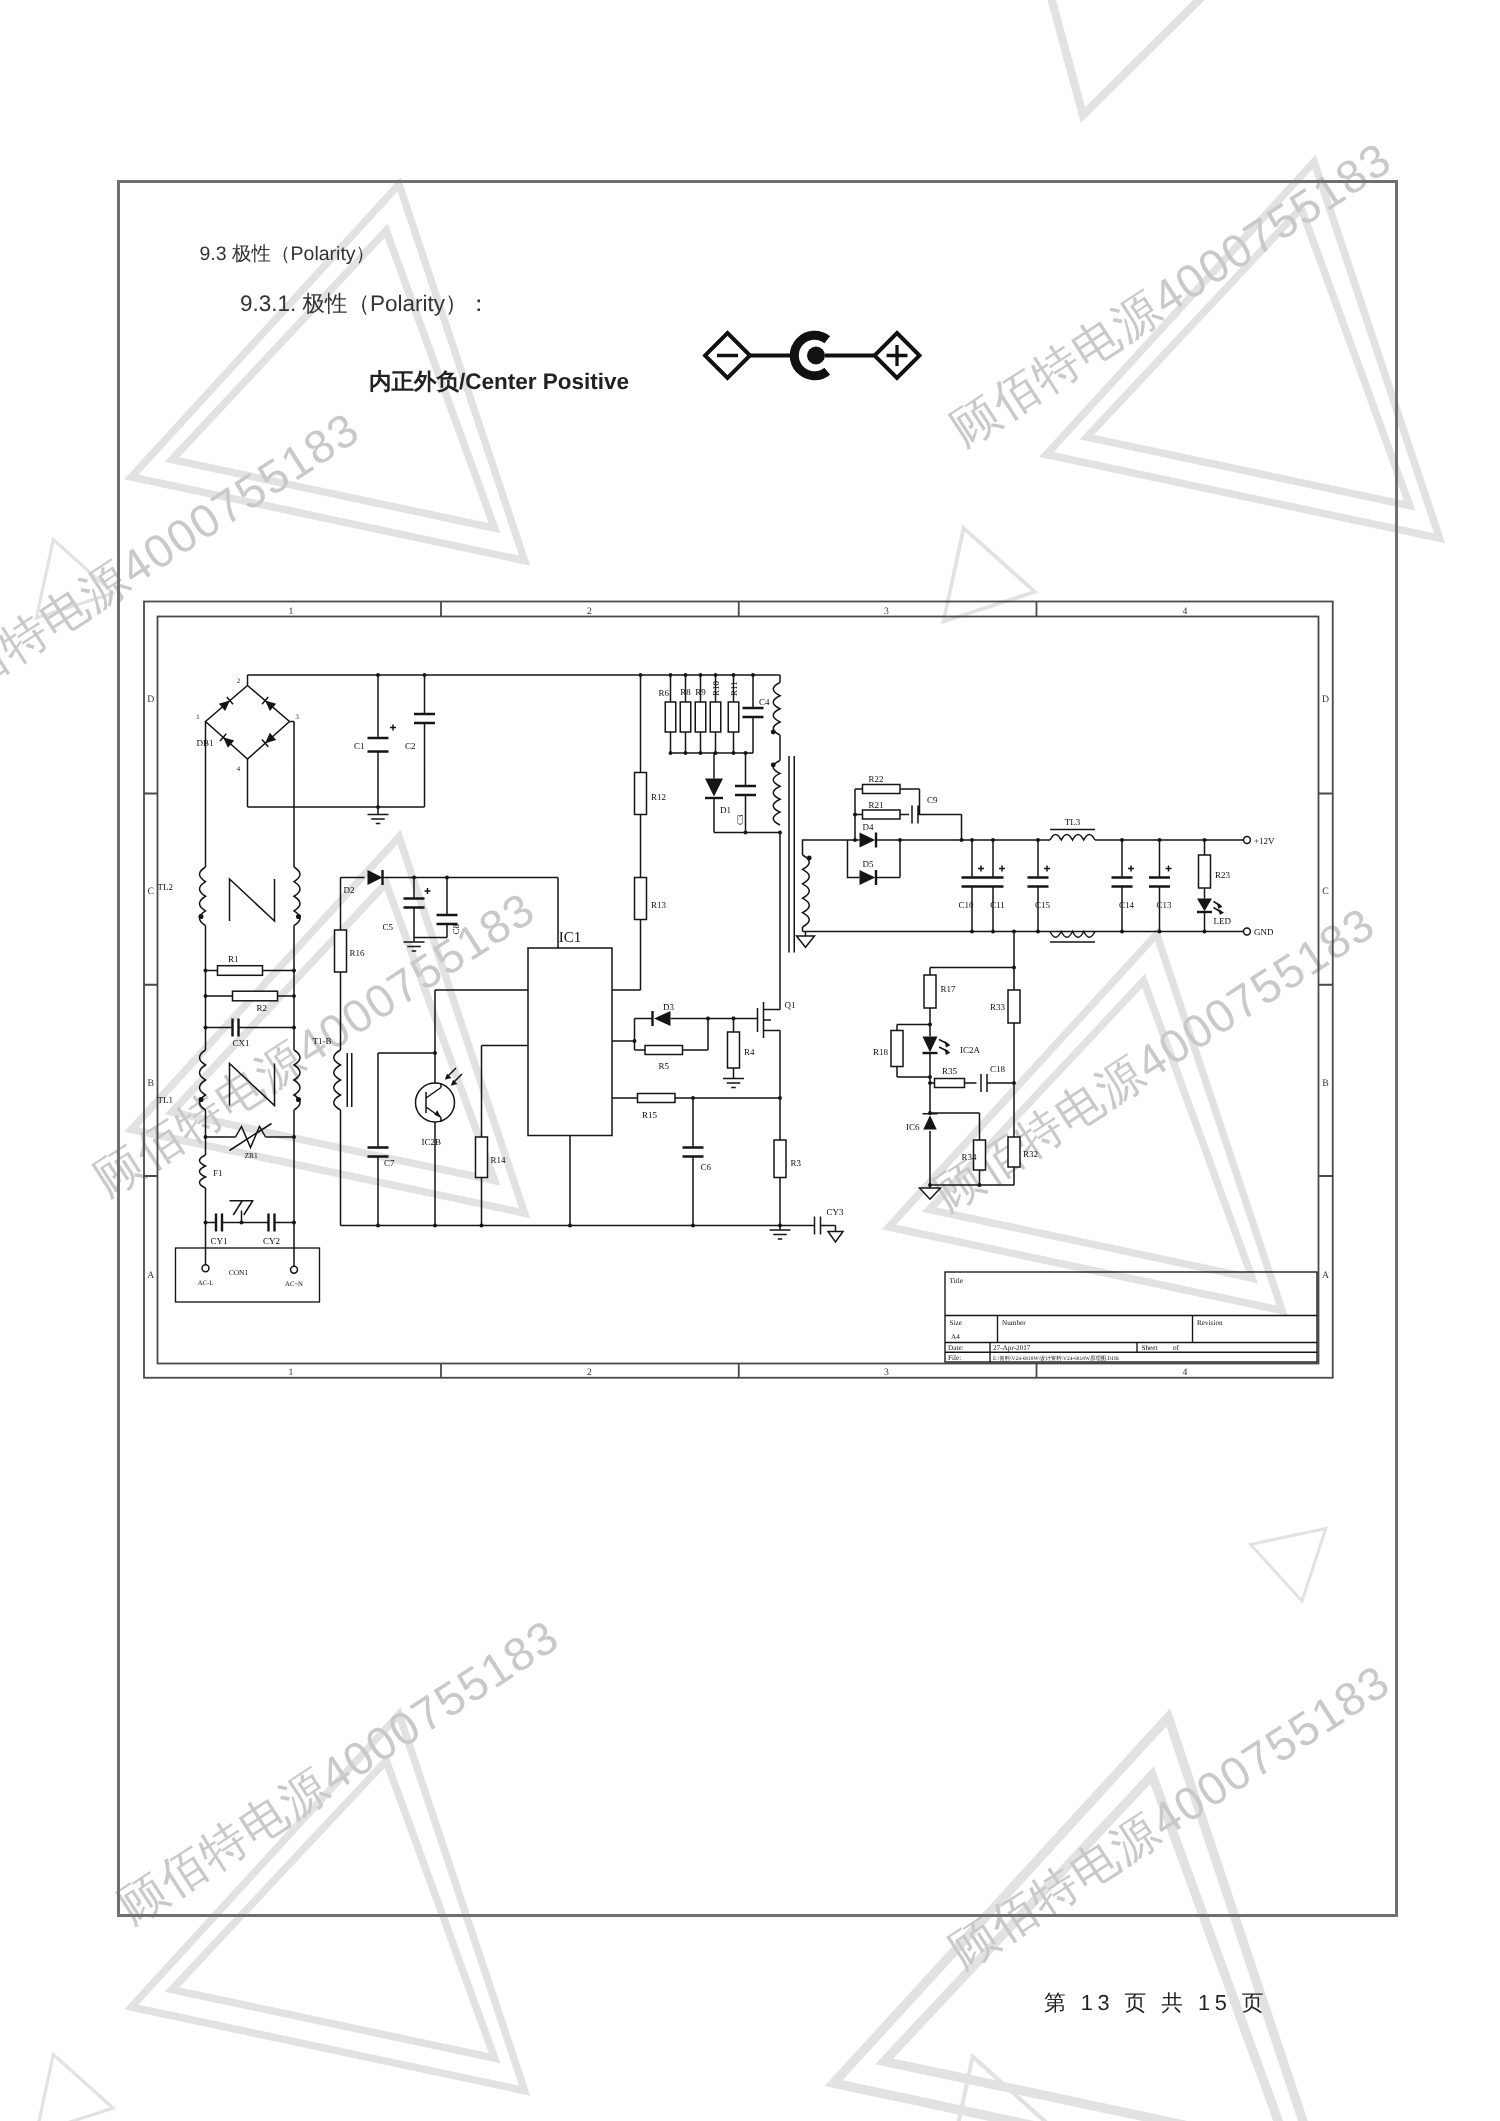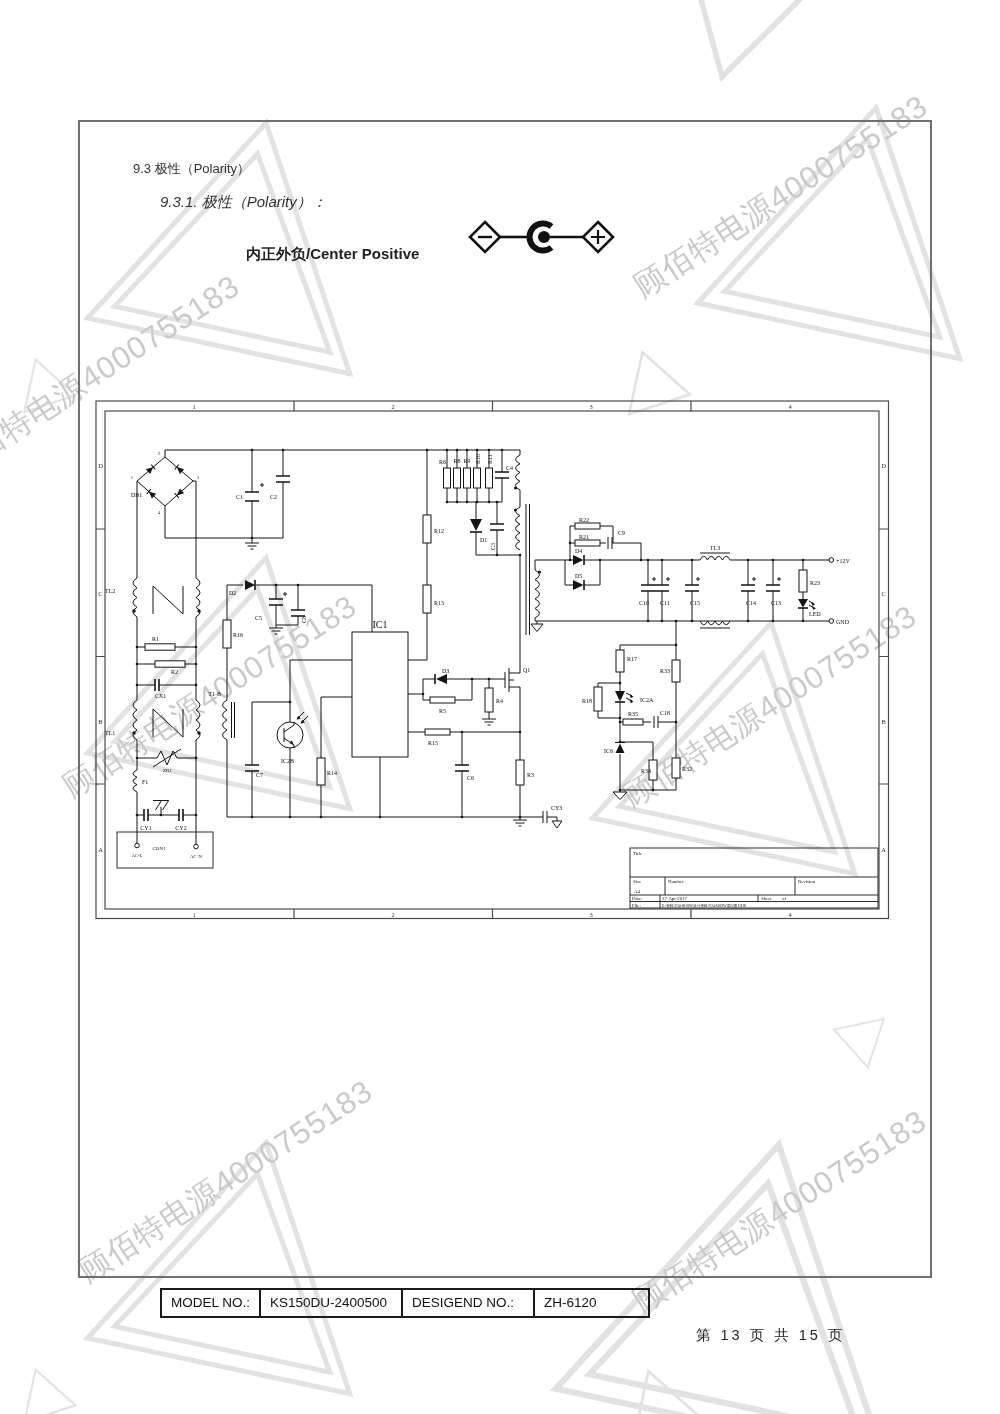--- a/index.html
+++ b/index.html
@@ -4,21 +4,21 @@
 <style>
   html,body{margin:0;padding:0;background:#fff;}
   .page{position:relative;width:1000px;height:1414px;background:#fff;overflow:hidden;
         font-family:"Liberation Sans",sans-serif;color:#222;}
   .wm-layer{position:absolute;left:0;top:0;width:1000px;height:1414px;z-index:0;pointer-events:none;}
   .wm-text{font-family:"Liberation Sans",sans-serif;font-size:31px;fill:#c9c9c9;letter-spacing:1px;}
   .wm-tri{stroke:#e2e2e2;stroke-width:5;fill:none;}
   .content{position:absolute;z-index:1;left:0;top:0;width:1000px;height:1414px;}
   .border-box{position:absolute;left:78px;top:120px;width:850px;height:1154px;border:2px solid #6f6f6f;}
   .h93{position:absolute;left:133px;top:160px;font-size:13px;color:#333;}
-  .h931{position:absolute;left:160px;top:193px;font-size:15px;color:#333;font-style:italic;}
+  .h931{position:absolute;left:160px;top:193px;font-size:15px;color:#333;}
   .hpol{position:absolute;left:230px;top:245px;font-size:15px;font-weight:bold;color:#222;margin-left:16px;}
   .h10{position:absolute;left:88px;top:361px;font-size:18px;font-weight:bold;color:#111;}
   .polarity-svg{position:absolute;left:455px;top:207px;}
   .schem{position:absolute;left:95px;top:400px;}
   .schem *{vector-effect:none;}
   .wire{stroke:#151515;stroke-width:1;fill:none;}
   .wire2{stroke:#151515;stroke-width:1.6;fill:none;}
   .body{stroke:#151515;stroke-width:1;fill:#ffffff;}
   .solid{fill:#151515;stroke:none;}
   .open{stroke:#151515;stroke-width:1;fill:#ffffff;}
@@ -465,21 +465,15 @@
         <text class="tblbl" x="703" y="483">Revision</text>
         <text class="tblbl" x="537" y="500.2">Date:</text>
         <text class="tblbl" x="567" y="500.2">27-Apr-2017</text>
         <text class="tblbl" x="666" y="500.2">Sheet</text>
         <text class="tblbl" x="687" y="500.2">of</text>
         <text class="tblbl" x="537" y="506.8">File:</text>
         <text class="tbsm" x="567" y="506.5">E:\资料\V24-6818W\设计资料\V24-6818W原理图.DDB</text>
       </g>
     </svg>
 
-    <div class="footer">
-      <div class="cell c1w">MODEL NO.:</div>
-      <div class="cell c2w">KS150DU-2400500</div>
-      <div class="cell c3w">DESIGEND NO.:</div>
-      <div class="cell c4w">ZH-6120</div>
-    </div>
     <div class="pageinfo">第 13 页 共 15 页</div>
   </div>
 </div>
 
 </body></html>

